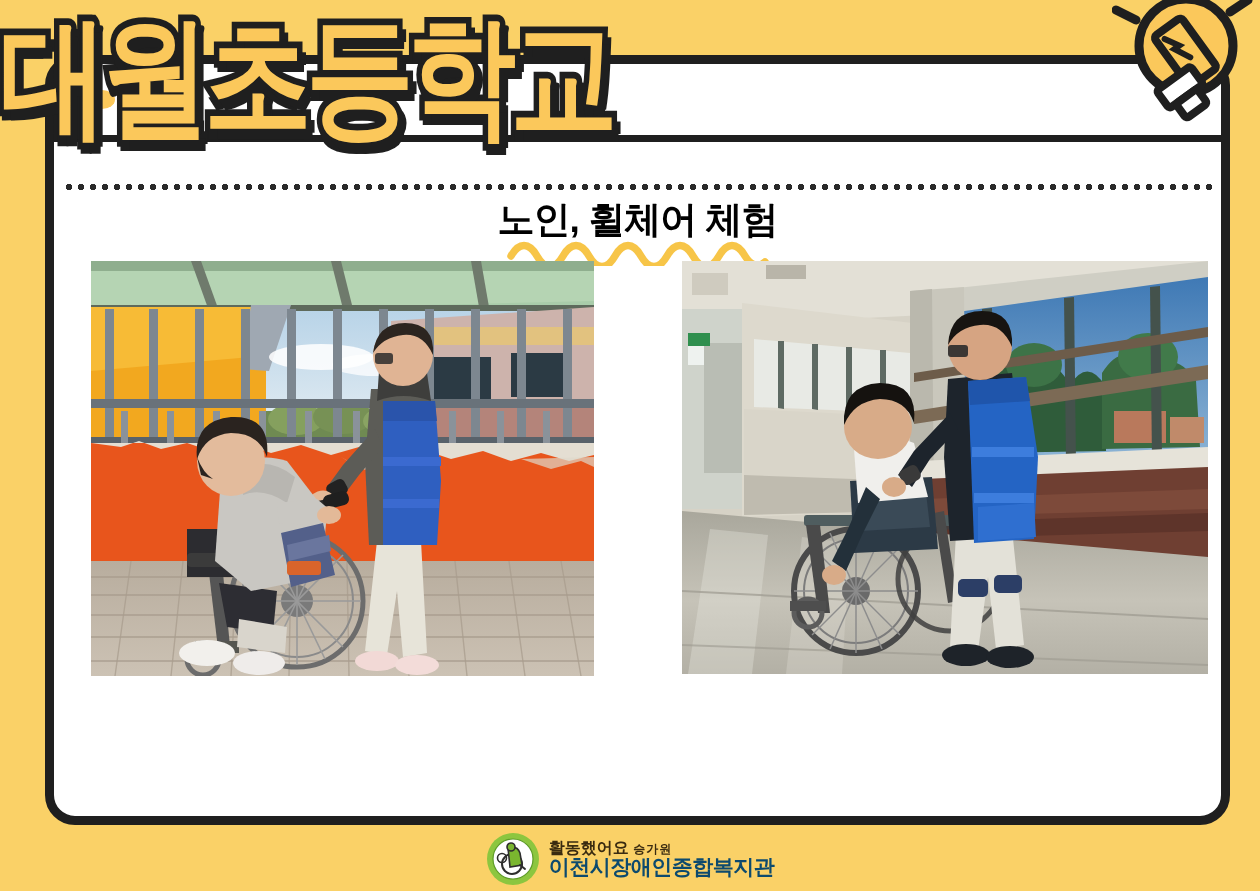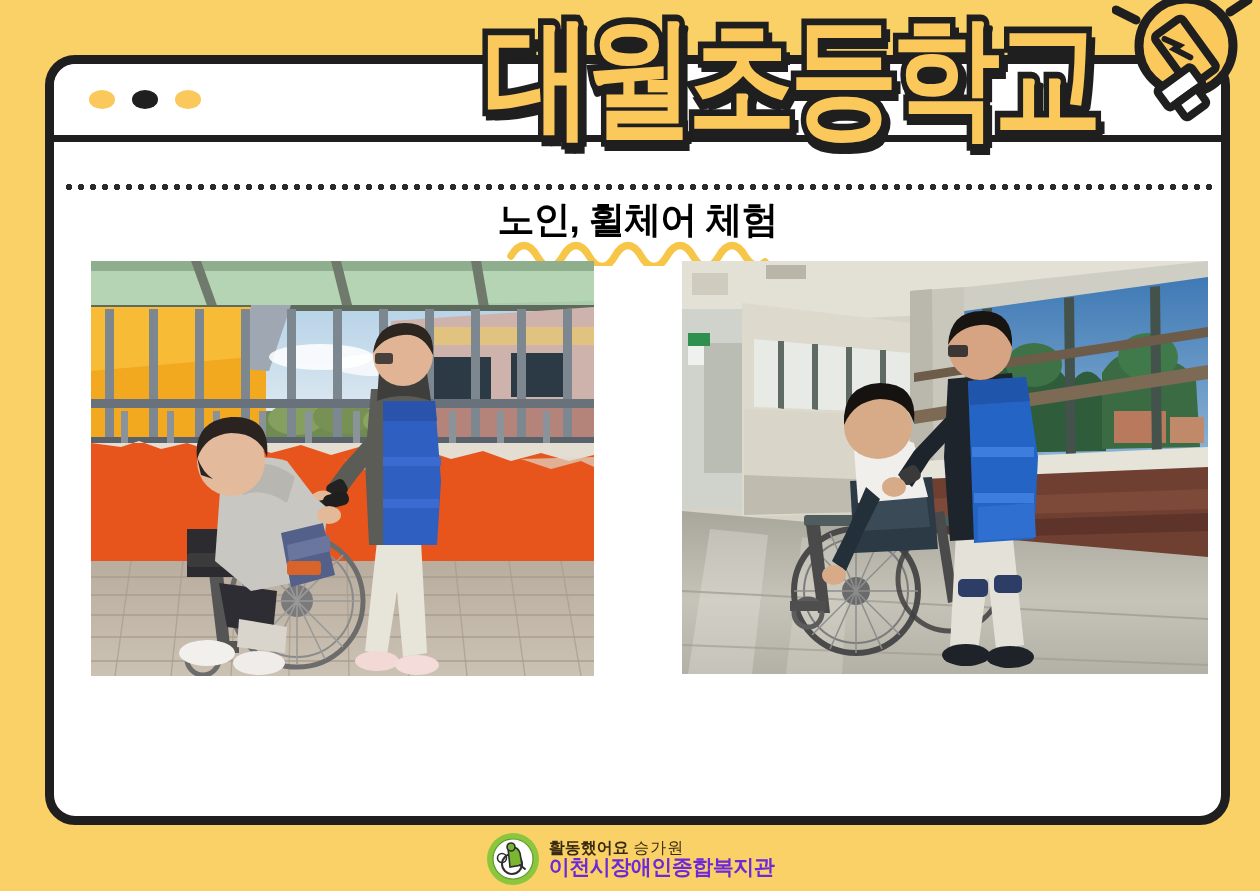--- a/index.html
+++ b/index.html
@@ -58,21 +58,21 @@
   }
   .dot.y { background: #FBC85B; }
   .dot.k { background: #1F1F1F; }
 
   
   .title-wrap {
     position: absolute;
     left: 0;
     top: 6px;
     width: 1096px;
-    text-align: right;
+    text-align: left;
     z-index: 40;
     pointer-events: none;
   }
   .school-title {
     display: inline-block;
     font-family: "Liberation Sans", "DejaVu Sans", sans-serif;
     font-size: 108px;
     font-weight: 700;
     letter-spacing: -6px;
     color: #FBC85B;
@@ -186,28 +186,28 @@
     line-height: 1.08;
   }
   .footer-line1 {
     font-size: 16px;
     font-weight: 700;
     color: #3A2B10;
     letter-spacing: 0px;
     white-space: nowrap;
   }
   .footer-line1 .brand {
-    font-size: 16px;
-    font-weight: 400;
+    font-size: 12px;
+    font-weight: 700;
     letter-spacing: 1px;
   }
   .footer-line2 {
     font-size: 21px;
     font-weight: 700;
-    color: #6d28d9;
+    color: #0c4a6e;
     letter-spacing: -0.5px;
     white-space: nowrap;
   }
 </style>
 </head>
 <body>
 
 <div class="title-wrap">
   <span class="school-title">대월초등학교</span>
 </div>

